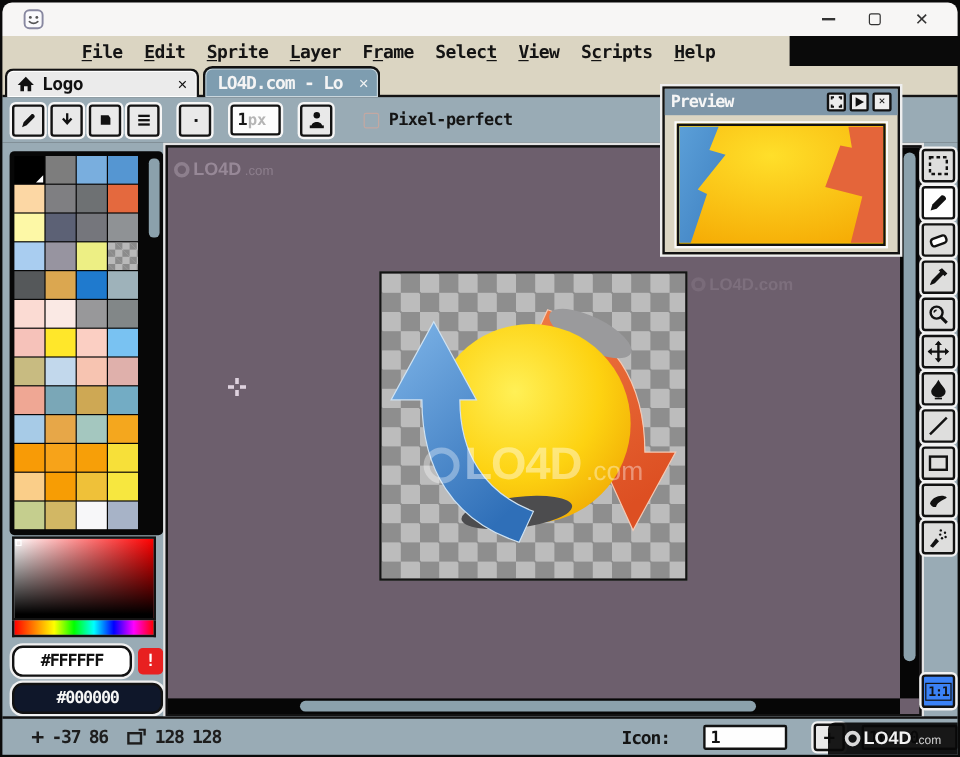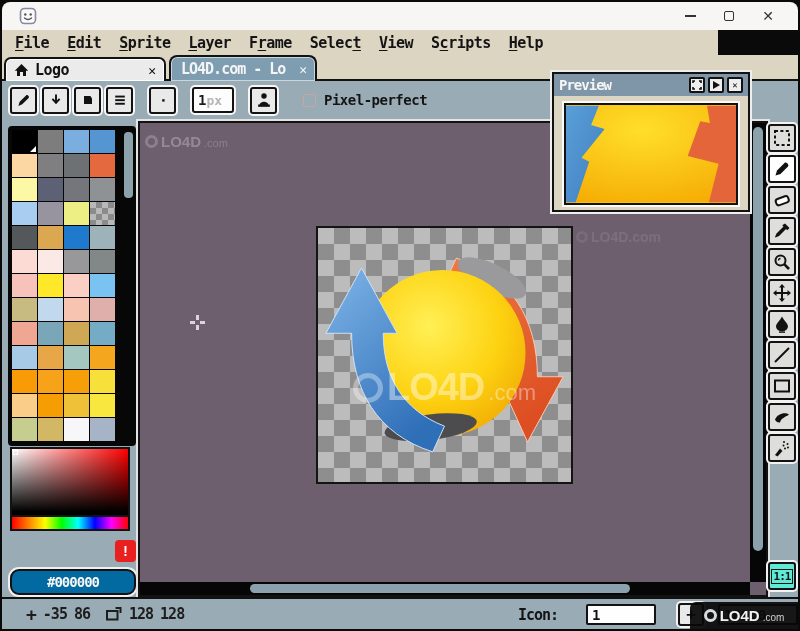--- a/index.html
+++ b/index.html
@@ -12,22 +12,22 @@
     background:#f7f6f5; border-radius:8px 8px 0 0; display:flex; align-items:center;
     font-family:"Liberation Sans", sans-serif; }
   .app-icon { margin-left:17px; width:18px; height:18px; }
   .title-text { margin-left:7px; font-size:13px; color:#1b1b1b; white-space:nowrap; }
   .win-controls { margin-left:auto; display:flex; align-items:center; gap:28px; padding-right:24px; }
   .wc-min { width:11px; height:2px; background:#333; }
   .wc-max { width:10px; height:10px; border:1.6px solid #333; border-radius:2px; }
   .wc-close { font-size:14px; color:#333; line-height:1; }
 
   
-  .menubar { position:absolute; left:2px; top:30px; width:716px; height:25px;
-    background:var(--bg-beige); display:flex; align-items:center; padding-left:4px; }
+  .menubar { position:absolute; left:2px; top:30px; width:656px; height:25px;
+    background:var(--bg-beige); display:flex; align-items:center; padding-left:4px;justify-content:center; }
   .menu-item { font-size:15px; font-weight:bold; color:#141414; padding:2px 9px; letter-spacing:-0.5px; cursor:default; }
   .menu-item u { text-underline-offset:2px; }
 
   
   .tabrow { position:absolute; left:2px; top:55px; width:796px; height:26px;
     background:var(--bg-beige); border-bottom:2px solid #121212; }
   .tab { position:absolute; display:flex; align-items:center; border:2px solid #121212;
     border-bottom:none; font-weight:bold; }
   .tab-home { left:2px; top:2px; width:162px; height:24px; background:#ebebeb;
     border-radius:7px 7px 0 0; color:#111; box-shadow:inset 0 0 0 1px #fff; }
@@ -76,21 +76,21 @@
   .hue-strip { position:absolute; left:8px; top:398px; width:120px; height:14px;
     border:2px solid #121212; border-top:none;
     background:linear-gradient(to right,#f00,#ff8000,#ff0,#0f0,#0ff,#00f,#f0f,#f00); }
   .fg-btn { position:absolute; left:8px; top:419px; width:100px; height:26px; background:#ffffff;
     border:2px solid #121212; border-radius:9px; box-shadow:0 0 0 2px #f0f0f0;
     display:flex; align-items:center; justify-content:center; font-weight:bold;
     font-size:14px; color:#101010; letter-spacing:-1px; }
   .warn-btn { position:absolute; left:113px; top:421px; width:21px; height:22px;
     background:var(--accent-red); border-radius:4px; display:flex; align-items:center;
     justify-content:center; color:#fff; font-weight:bold; font-size:14px; }
-  .bg-btn { position:absolute; left:8px; top:450px; width:126px; height:26px; background:#0369a1;
+  .bg-btn { position:absolute; left:8px; top:450px; width:126px; height:26px; background:#0f172a;
     border:2px solid #121212; border-radius:9px; box-shadow:0 0 0 2px #f0f0f0;
     display:flex; align-items:center; justify-content:center; font-weight:bold;
     font-size:14px; color:#f6f6f6; letter-spacing:-1px; }
 
   
   .editor { position:absolute; left:136px; top:2px; width:630px; height:476px;
     border:2px solid #121212; box-shadow:0 0 0 2px #e3e3e3; background:var(--bg-workspace); }
   .v-scroll { position:absolute; right:0; top:0; bottom:13px; width:16px; background:#060606; }
   .v-thumb { position:absolute; right:3px; top:4px; width:10px; height:424px;
     background:var(--scroll-thumb); border-radius:5px; }
@@ -120,21 +120,21 @@
   .cursor-cross div { position:absolute; background:#ded2de; }
   .cc-t { left:6px; top:0; width:3px; height:5px; } .cc-b { left:6px; bottom:0; width:3px; height:5px; }
   .cc-l { left:0; top:6px; width:5px; height:3px; } .cc-r { right:0; top:6px; width:5px; height:3px; }
 
   
   .toolcol { position:absolute; left:766px; top:5px; width:30px; }
   .tbtn { width:28px; height:28px; background:#dededd; border:2px solid #121212; border-radius:3px;
     box-shadow:0 0 0 2px #f2f2f2; margin-bottom:3px; display:flex; align-items:center;
     justify-content:center; }
   .tbtn.active { background:#ffffff; }
-  .zoom11 { position:absolute; left:766px; top:443px; width:28px; height:28px; background:#5eead4;
+  .zoom11 { position:absolute; left:766px; top:443px; width:28px; height:28px; background:#3b82f6;
     border:2px solid #121212; border-radius:3px; box-shadow:0 0 0 2px #f2f2f2;
     display:flex; align-items:center; justify-content:center; }
   .zoom11 span { font-size:11px; font-weight:bold; border:1.5px solid #121212; padding:0 2px;
     letter-spacing:-1px; color:#121212; }
 
   
   .statusbar { position:absolute; left:2px; top:597px; width:796px; height:32px;
     background:var(--bg-main); border-top:2px solid #121212; }
   .sb-left { position:absolute; left:24px; top:0; height:100%; display:flex;
     align-items:center; gap:7px; font-weight:bold; font-size:15px; color:#1d1d1d; letter-spacing:-1px; }
@@ -316,20 +316,21 @@
           <div class="swatch" style="background: rgb(210, 183, 100);"></div>
           <div class="swatch" style="background: rgb(247, 247, 249);"></div>
           <div class="swatch" style="background: rgb(167, 179, 199);"></div>
         </div>
       <div class="palette-scroll"></div>
     </div>
     <div class="sv-picker">
       <div class="sv-marker"></div>
     </div>
     <div class="hue-strip"></div>
+    <div class="fg-btn">#FFFFFF</div>
     <div class="warn-btn">!</div>
     <div class="bg-btn">#000000</div>
 
     <div class="editor">
       <div class="wm-tl">
         <span class="ring"></span>
         <span>LO4D</span>
           <span class="suffix">.com</span>
       </div>
       <div class="wm-right">
@@ -449,21 +450,21 @@
       </div>
     </div>
     <div class="zoom11">
       <span>1:1</span>
     </div>
   </div>
 
   <div class="statusbar">
     <div class="sb-left">
       <span class="sb-plus">+</span>
-      <span>-35</span>
+      <span>-37</span>
       <span>86</span>
       <svg width="17" height="15" viewBox="0 0 17 15" style="margin-left:8px">
           <rect x="2" y="4" width="10.5" height="8.5" fill="none" stroke="#1d1d1d" stroke-width="2"></rect>
           <path d="M10.5,1 H15.5 V6" fill="none" stroke="#1d1d1d" stroke-width="2"></path>
         </svg>
       <span>128</span>
       <span>128</span>
     </div>
     <span class="frame-label">Icon:</span>
     <input class="frame-input" value="1" style="">

